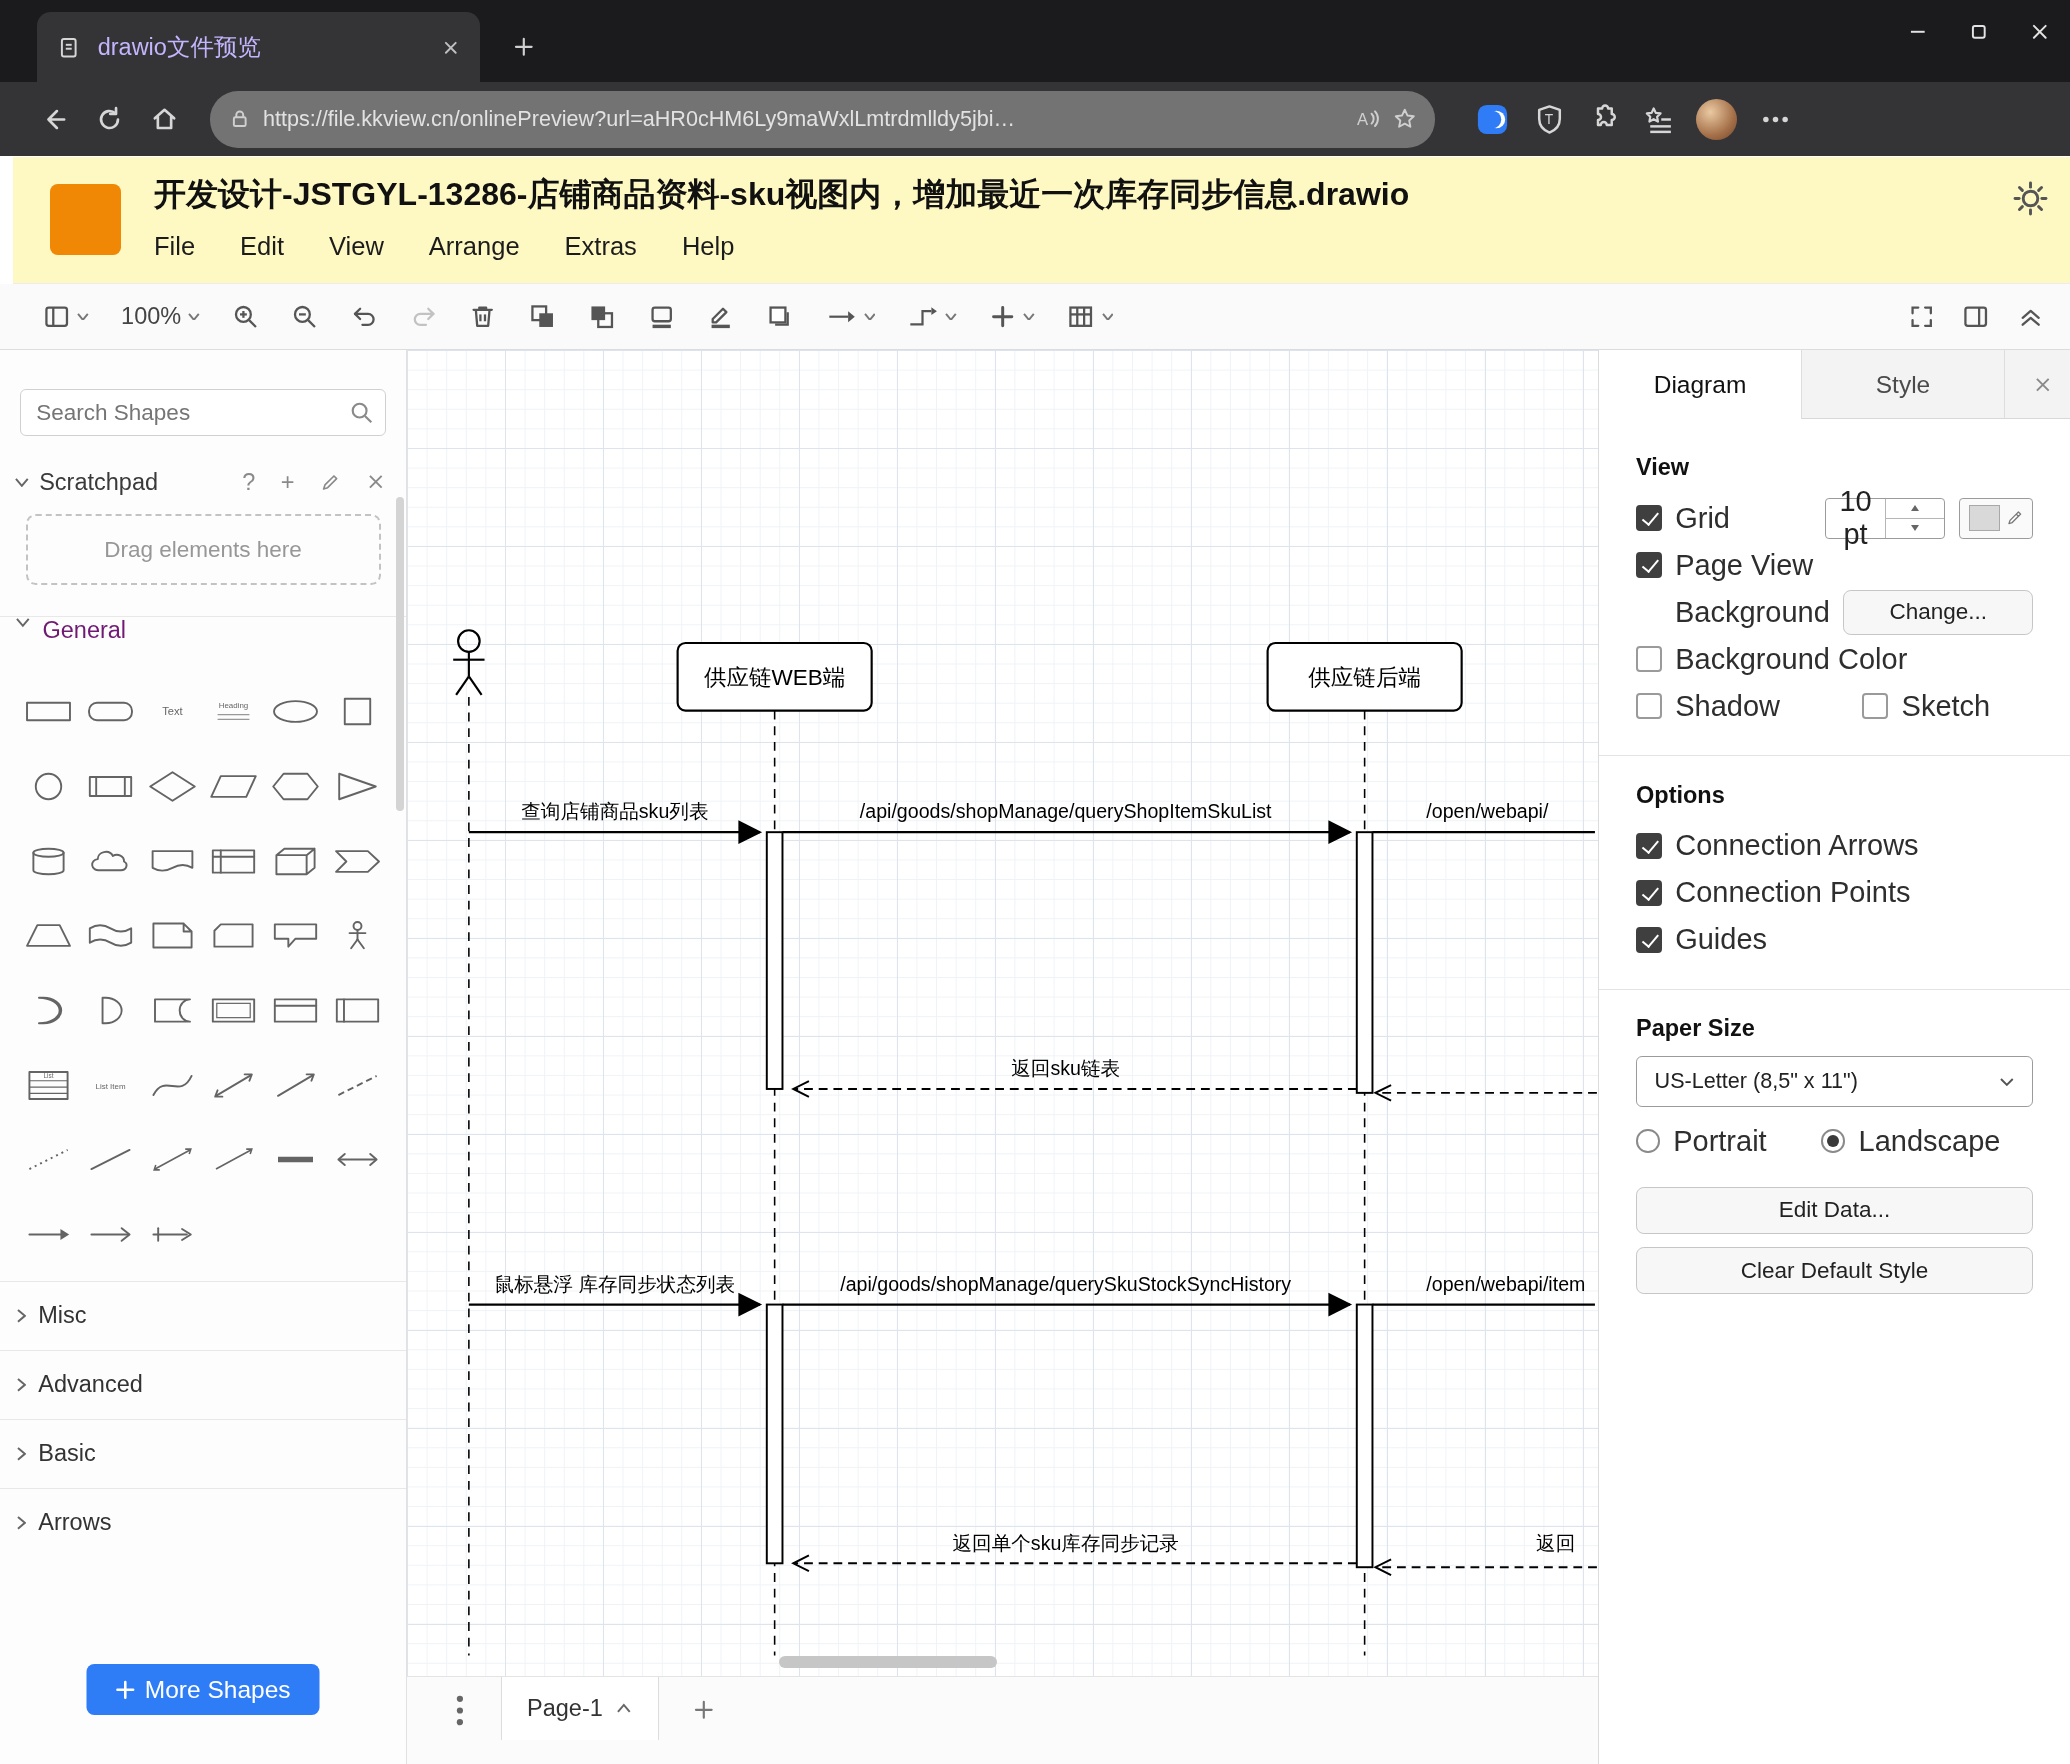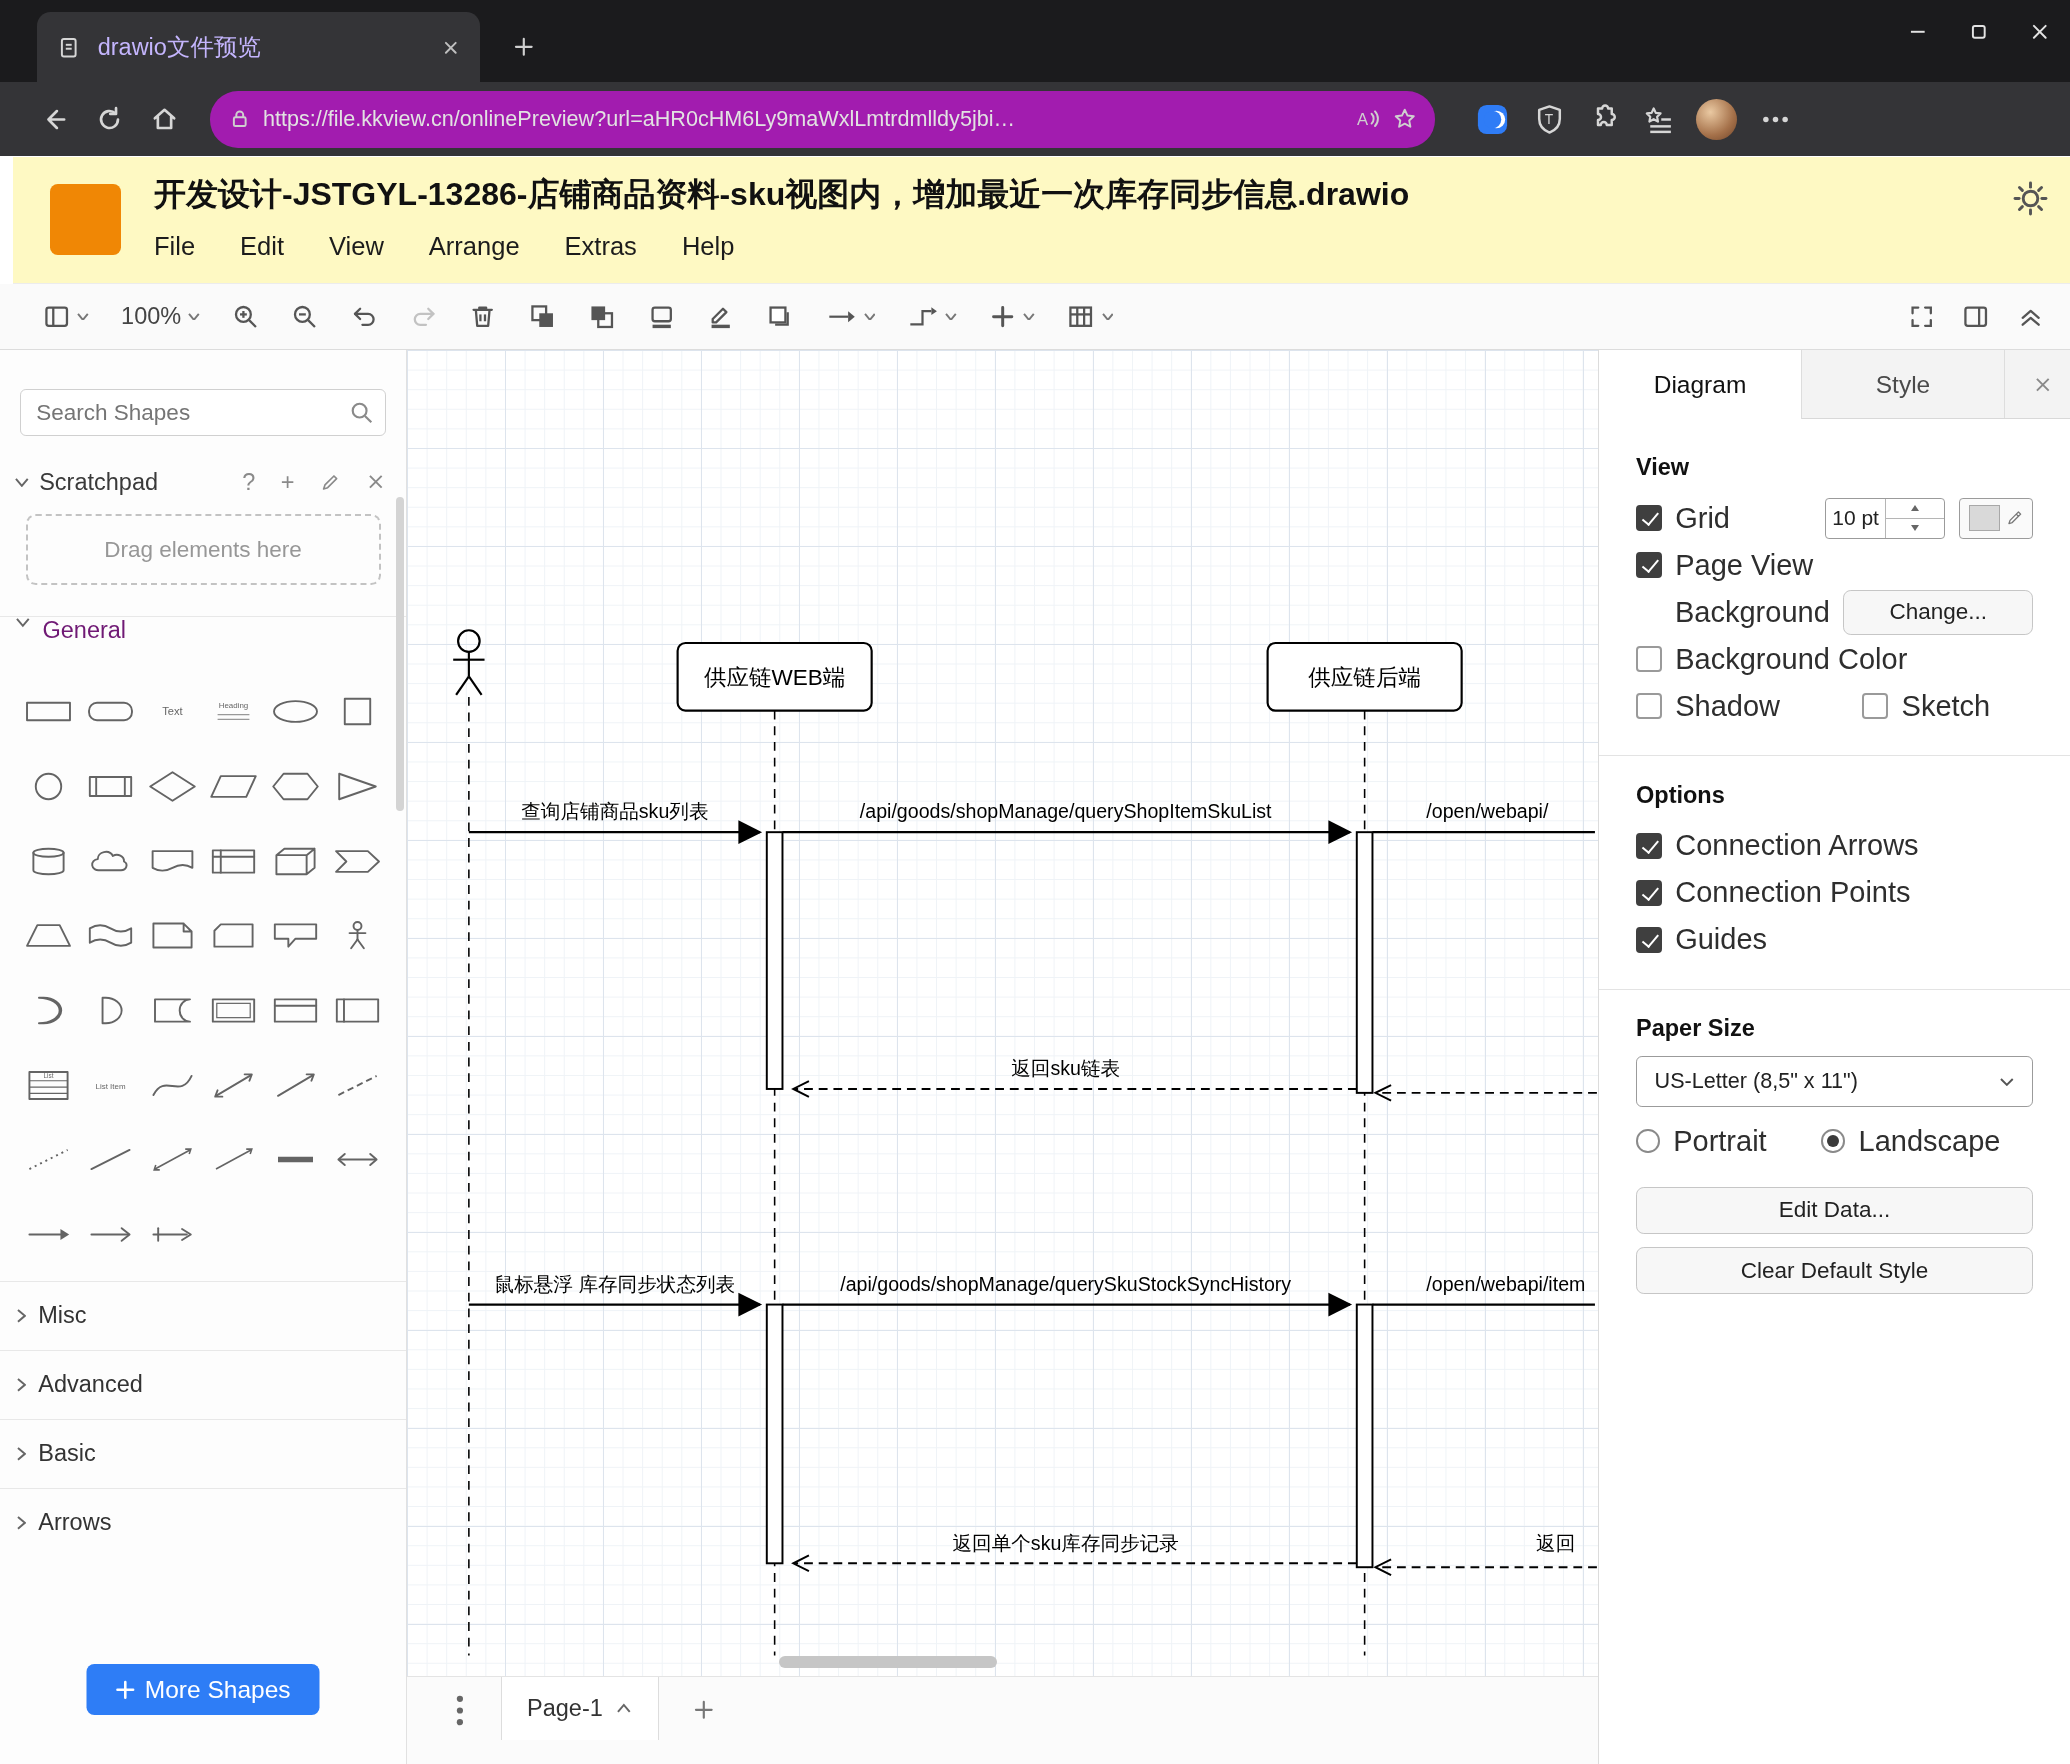--- a/index.html
+++ b/index.html
@@ -11,21 +11,21 @@
   .tabbar{position:absolute;left:0;top:0;width:2070px;height:82px;background:#1b1b1d}
   .btab{position:absolute;left:37px;top:11.8px;width:443px;height:71px;background:#343437;border-radius:13.7px 13.7px 0 0;display:flex;align-items:center;gap:17.6px;padding:0 19.6px;color:#c4b5fd}
   .btab .tab-title{font-size:23.5px;flex:1;overflow:hidden;white-space:nowrap;text-overflow:ellipsis}
   .newtab{position:absolute;left:502px;top:25.5px;width:43px;height:43px;display:flex;align-items:center;justify-content:center}
   .wincontrols{position:absolute;right:0;top:0;height:63px;display:flex}
   .winbtn{width:61px;height:63px;display:flex;align-items:center;justify-content:center}
 
   .navbar{position:absolute;left:0;top:82px;width:2070px;height:74px;background:#343437;display:flex;align-items:center}
   .navicon{width:55px;height:55px;display:flex;align-items:center;justify-content:center;border-radius:7.8px}
   .navbar .navicon:nth-child(1){margin-left:27.4px}
-  .addressbar{margin-left:17.6px;width:1225px;height:57px;background:#a21caf;border-radius:28px;display:flex;align-items:center;padding:0 17.6px;gap:11.8px}
+  .addressbar{margin-left:17.6px;width:1225px;height:57px;background:#737373;border-radius:28px;display:flex;align-items:center;padding:0 17.6px;gap:11.8px}
   .addressbar .url{flex:1;color:#e2e2e2;font-size:21.6px;overflow:hidden;white-space:nowrap}
   .nav-right{display:flex;align-items:center;gap:21.6px;margin-left:39px}
   .avatar{width:41px;height:41px;border-radius:50%;background:radial-gradient(circle at 35% 32%,#eac9a2,#a5714a 60%,#6f4328)}
 
   
   .appheader{position:absolute;left:13px;top:157px;width:2070px;height:127px;background:#fef9c3;border-bottom:1px solid #ececec;display:flex;padding:15.7px 0 0 37px}
   .applogo{width:71px;height:71px;border-radius:7.8px;background:#f08705;margin-top:11.8px;flex:0 0 auto}
   .headtext{margin-left:33px;min-width:0}
   .doctitle{font-size:32px;font-weight:600;color:#111;white-space:nowrap}
   .menurow{display:flex;gap:45px;margin-top:15.7px}
@@ -95,21 +95,21 @@
   .prow{display:flex;align-items:center;min-height:47px;gap:13.7px}
   .plabel{font-size:29px;color:#2e2e2e}
   .indent{margin-left:39px}
   .spacer{flex:1}
   .cb{width:25.5px;height:25.5px;border:2px solid #9a9a9a;border-radius:3.9px;background:#fff;position:relative;flex:0 0 auto}
   .cb.on{background:#3f3f3f;border-color:#3f3f3f}
   .cb.on::after{content:'';position:absolute;left:7.8px;top:2px;width:6.9px;height:13.7px;border:solid #fff;border-width:0 2.9px 2.9px 0;transform:rotate(40deg)}
   .radio{width:23.5px;height:23.5px;border:2px solid #8a8a8a;border-radius:50%;position:relative;flex:0 0 auto}
   .radio.on::after{content:'';position:absolute;left:3.9px;top:3.9px;width:11.8px;height:11.8px;border-radius:50%;background:#3a3a3a}
   .sizeinput{width:120px;height:41px;border:1px solid #9b9b9b;border-radius:3.9px;display:flex;align-items:center;background:#fff}
-  .sizeinput>span{flex:1;text-align:center;font-size:21px;color:#222}
+  .sizeinput>span{flex:1;text-align:center;font-size:29px;color:#222}
   .steppers{width:23.5px;height:100%;border-left:1px solid #b5b5b5;display:flex;flex-direction:column}
   .steppers i{flex:1;display:flex;align-items:center;justify-content:center;font-style:normal}
   .steppers i:first-child{border-bottom:1px solid #b5b5b5}
   .tri-up{width:0;height:0;border-left:4.9px solid transparent;border-right:4.9px solid transparent;border-bottom:6.9px solid #666}
   .tri-down{width:0;height:0;border-left:4.9px solid transparent;border-right:4.9px solid transparent;border-top:6.9px solid #666}
   .swatchbtn{width:74px;height:41px;border:1px solid #9b9b9b;border-radius:3.9px;background:#fafafa;display:flex;align-items:center;justify-content:center;gap:5.9px}
   .swatch{width:31px;height:25.5px;background:#d9d9d9;border:1px solid #a8a8a8}
   .pbtn{border:1px solid #c6c6c6;border-radius:7.8px;background:#f7f7f7;font-size:22.5px;color:#222;display:flex;align-items:center;justify-content:center;font-family:Liberation Sans, sans-serif}
   .changebtn{width:214px;height:45px;margin-left:auto}
   .fullbtn{width:100%;height:47px;margin-top:13.7px}

